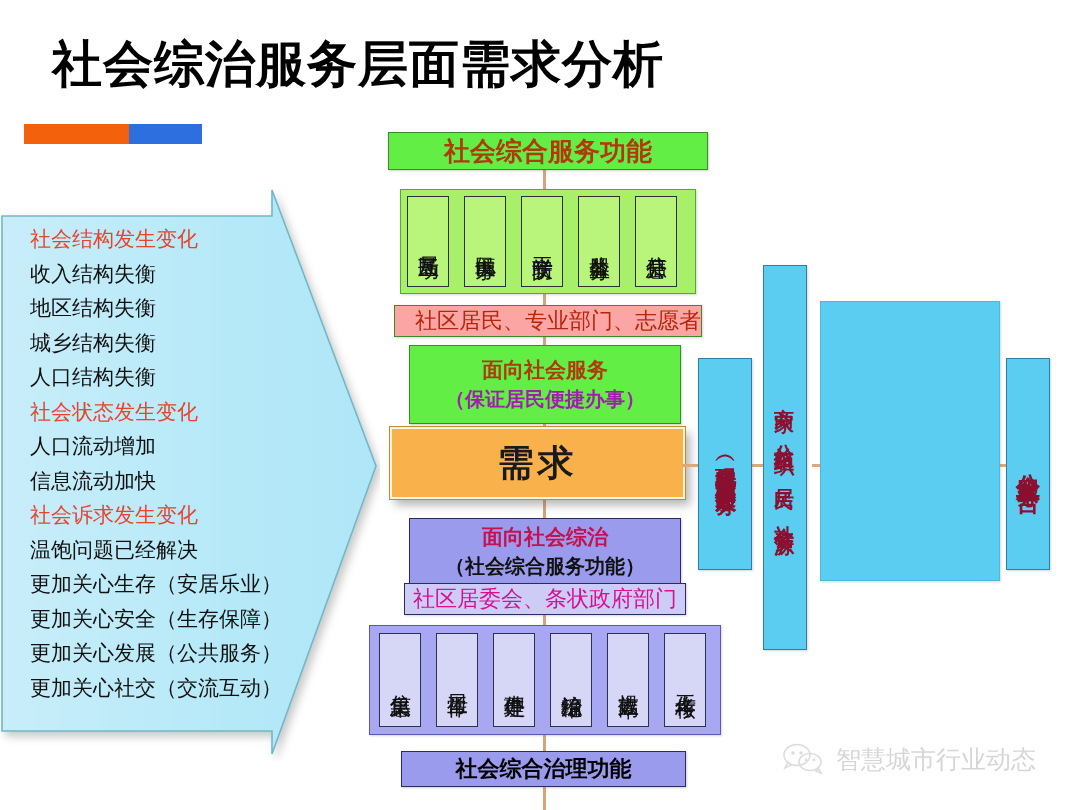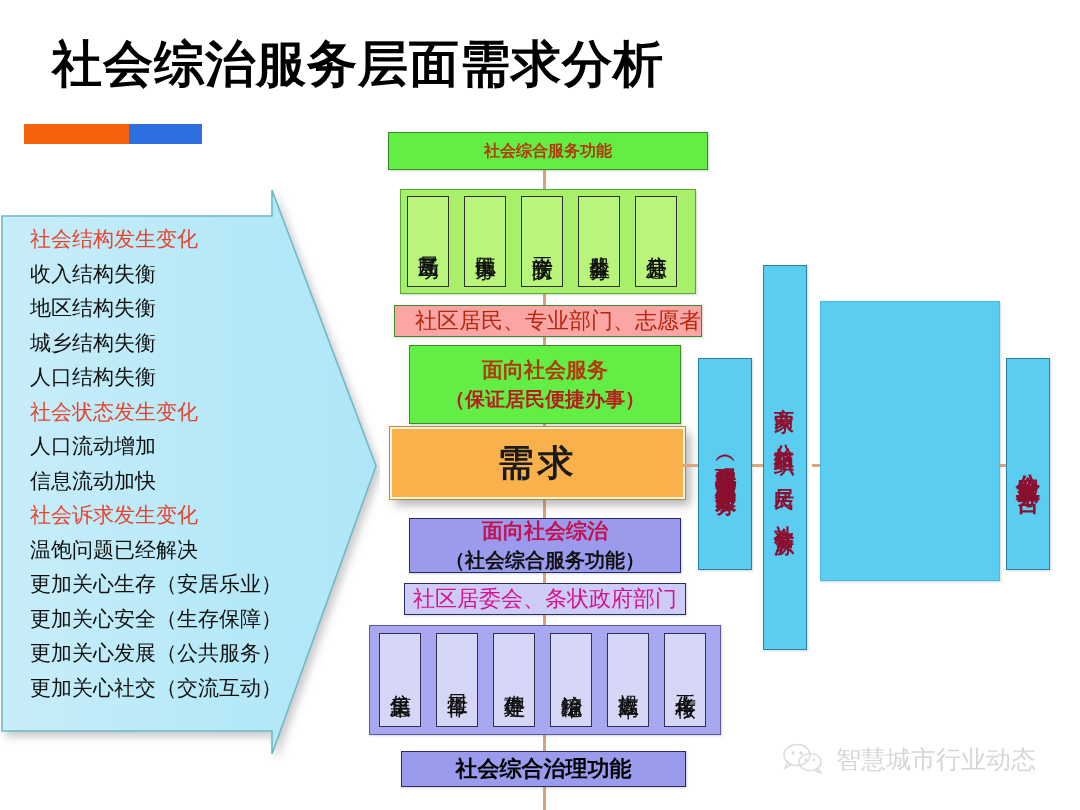--- a/index.html
+++ b/index.html
@@ -81,21 +81,21 @@
     text-align: center;
     font-family: "DejaVu Sans", "Liberation Sans", sans-serif;
   }
 
   
   .g-head {
     background: #63EE45;
     border: 1.5px solid #3C8A2A;
     color: #B03A0B;
     font-weight: bold;
-    font-size: 16px;
+    font-size: 26px;
     box-shadow: 1px 1px 2px rgba(120,120,120,.35);
   }
   .g-band {
     background: #A8F06A;
     border: 1.5px solid #55A832;
     box-shadow: 1px 1px 2px rgba(120,120,120,.3);
   }
   .g-cell {
     background: #B8F57A;
     border: 1.5px solid #2F2F2F;
@@ -117,21 +117,21 @@
   .g-face {
     background: #63EE45;
     border: 1.5px solid #3C8A2A;
     color: #B03A0B;
     font-weight: bold;
     font-size: 21px;
     flex-direction: column;
     box-shadow: 1px 1px 2px rgba(120,120,120,.35);
   }
   .g-face .sub {
-    color: #b91c1c;
+    color: #a21caf;
     font-weight: bold;
     font-size: 20px;
     margin-top: 2px;
   }
 
   
   .o-demand {
     background: #F9B24B;
     border: 2px solid #FAF3E4;
     outline: 1px solid #C08A2E;
@@ -321,21 +321,21 @@
 
   <div class="bx g-actors" style="left:394px; top:305px; width:308px; height:32px;">社区居民、专业部门、志愿者</div>
 
   <div class="bx g-face" style="left:409px; top:345px; width:272px; height:79px;">
     <div>面向社会服务</div>
     <div class="sub">（保证居民便捷办事）</div>
   </div>
 
   <div class="bx o-demand" style="left:390px; top:427px; width:295px; height:72px;">需求</div>
 
-  <div class="bx p-face" style="left:409px; top:518px; width:272px; height:55px;">
+  <div class="bx p-face" style="left:409px; top:518px; width:272px; height:66px;">
     <div>面向社会综治</div>
     <div class="sub">（社会综合服务功能）</div>
   </div>
 
   <div class="bx p-actors" style="left:404px; top:583px; width:282px; height:32px;">社区居委会、条状政府部门</div>
 
   <div class="bx p-band" style="left:369px; top:625px; width:352px; height:110px;"></div>
   <div class="bx p-cell" style="left:379px; top:633px; width:42px; height:94px;">信息采集</div>
   <div class="bx p-cell" style="left:436px; top:633px; width:42px; height:94px;">日常工作</div>
   <div class="bx p-cell" style="left:493px; top:633px; width:42px; height:94px;">事件处理</div>

